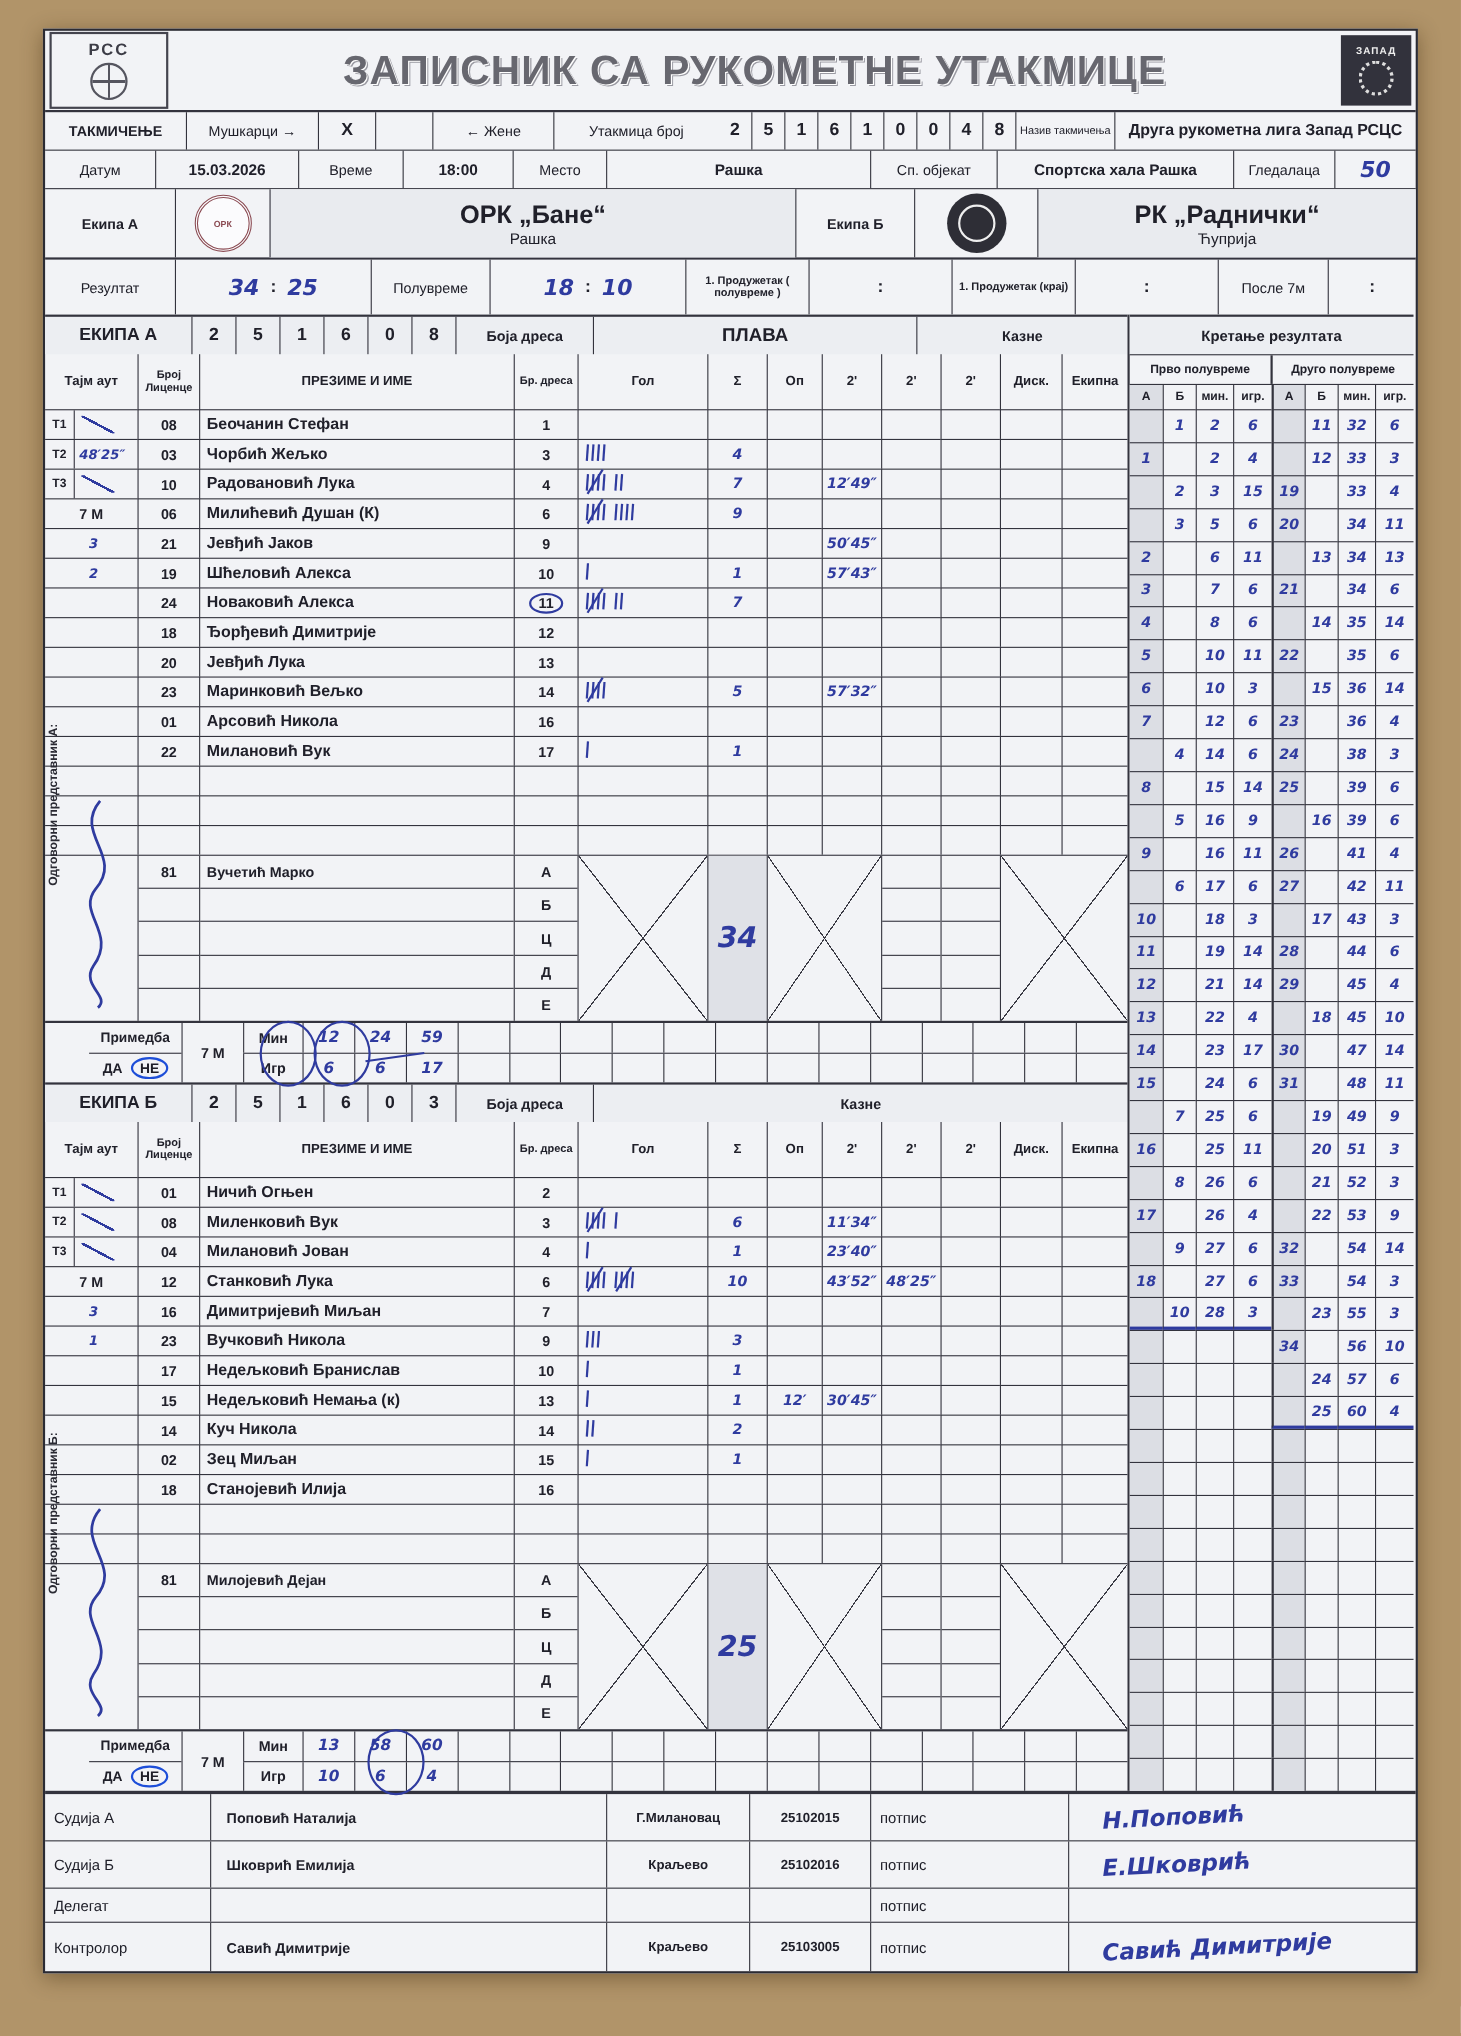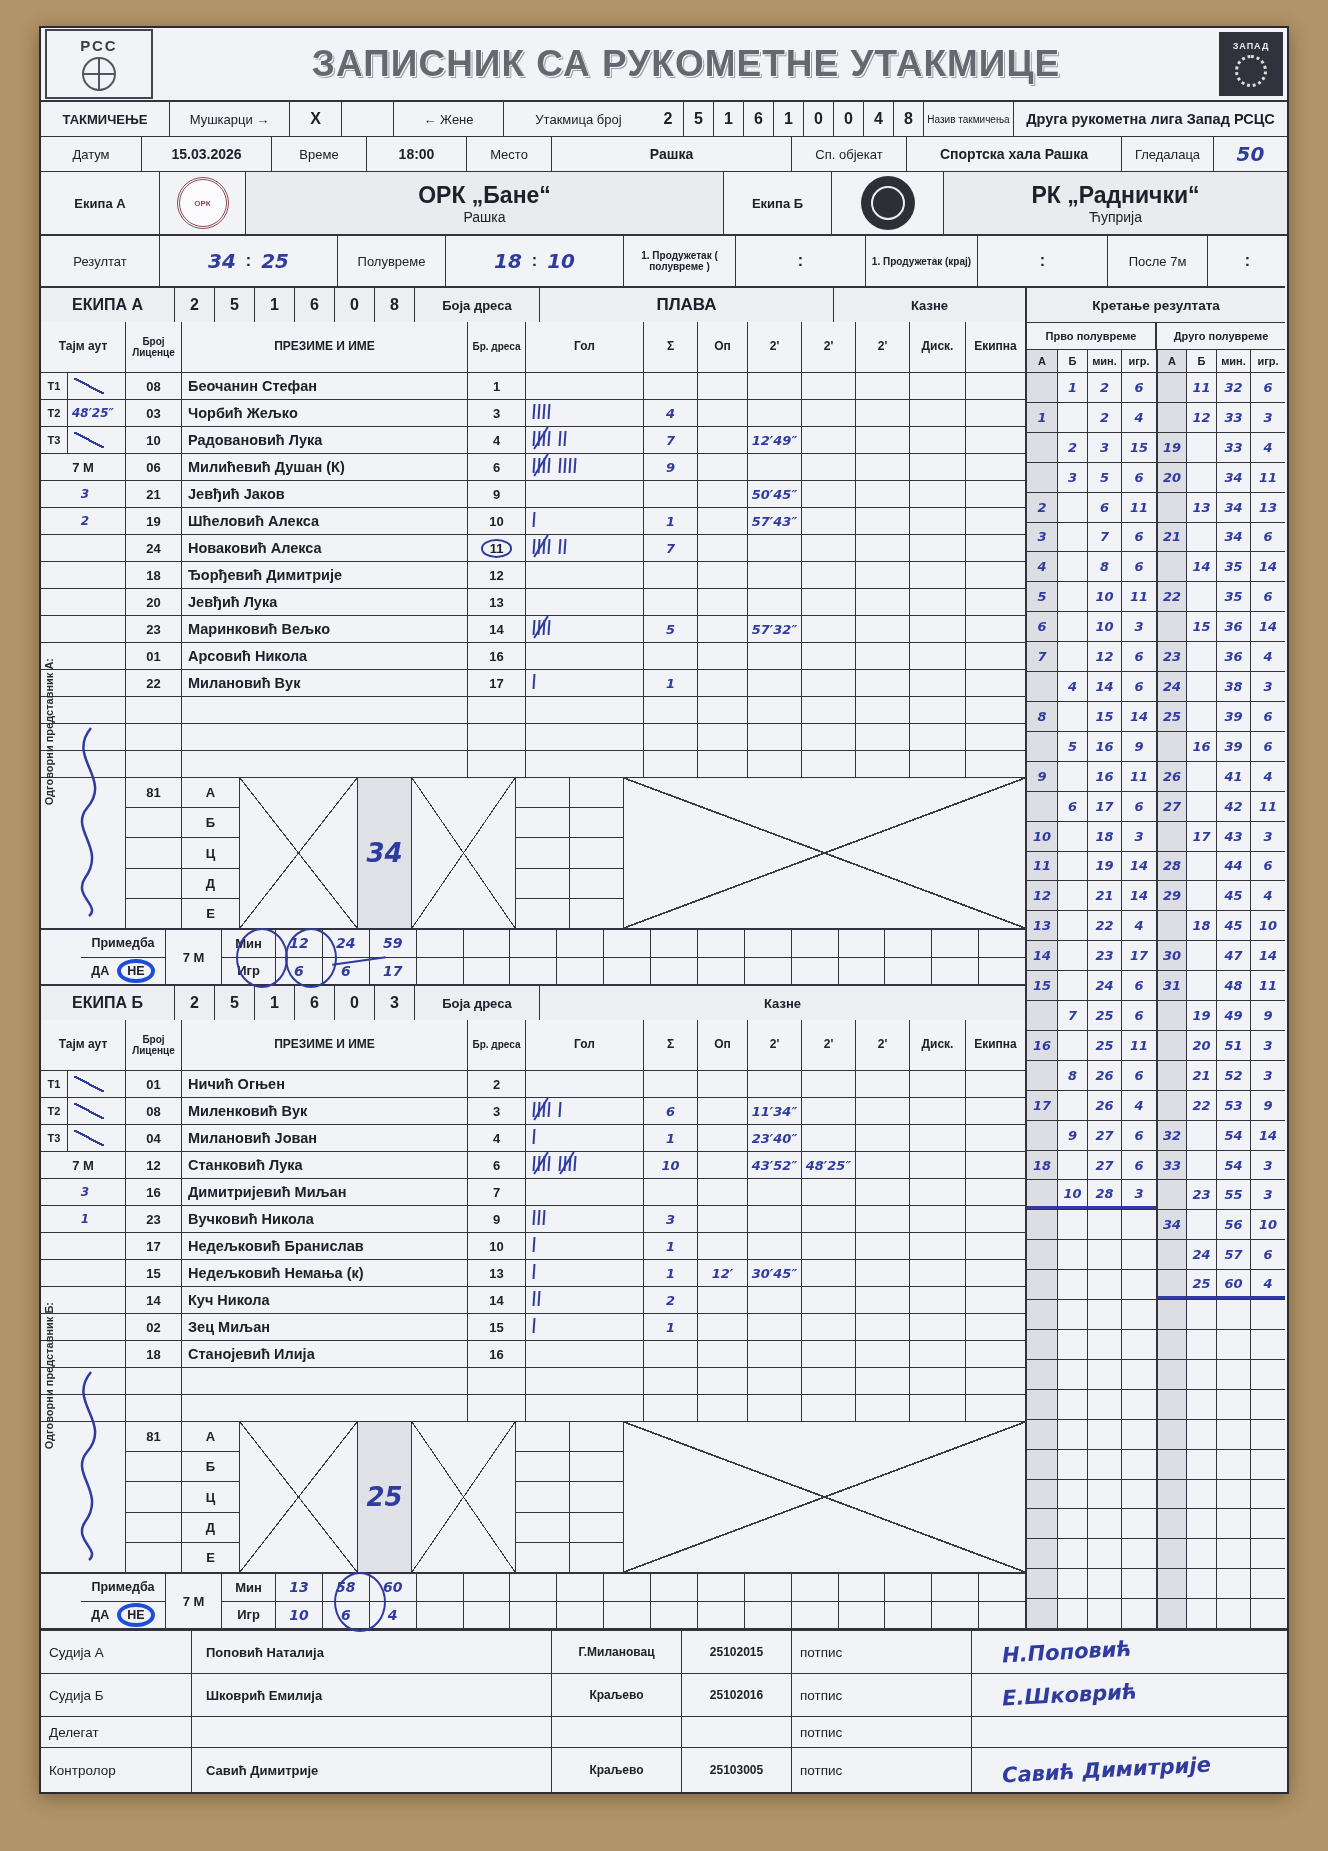--- a/index.html
+++ b/index.html
@@ -71,21 +71,21 @@
          font-size:13px;font-weight:bold;box-sizing:border-box;}
   .ocell:first-child{border-top:none;}
   .shade{background:#dfe1e7;}
   .reptxt{position:absolute;left:2px;top:-120px;width:20px;writing-mode:vertical-rl;transform:rotate(180deg);
           font-size:11px;font-weight:bold;color:#2a2a33;white-space:nowrap;}
   .repsig{position:absolute;left:20px;top:-60px;}
   .remark{display:flex;height:54px;border-top:2px solid #33333d;position:relative;}
   .remk1{width:84px;display:flex;flex-direction:column;padding-left:40px;}
   .remk1 div{flex:1;display:flex;align-items:center;justify-content:center;gap:8px;font-size:12.5px;font-weight:bold;}
   .remk1 div:last-child{border-top:1px solid #33333d;}
-  .nooval{border:4px solid #1d4ed8;border-radius:50%;padding:1px 6px;}
+  .nooval{border:2px solid #1d4ed8;border-radius:50%;padding:1px 6px;}
   .rem7{width:56px;border-left:1px solid #33333d;display:flex;align-items:center;justify-content:center;
         font-weight:bold;font-size:13px;box-sizing:border-box;}
   .remgrid{flex:1;display:flex;flex-direction:column;}
   .remrow{flex:1;display:flex;}
   .remrow+.remrow{border-top:1px solid #33333d;}
   .remlab{width:54px;border-left:1px solid #33333d;display:flex;align-items:center;justify-content:center;
           font-weight:bold;font-size:13px;box-sizing:border-box;}
   .remcell{flex:1;border-left:1px solid #33333d;display:flex;align-items:center;justify-content:center;box-sizing:border-box;}
   .pairoval{position:absolute;border:2.5px solid #2f3b9f;border-radius:50%;width:48px;height:56px;top:-2px;pointer-events:none;}
   .pairstrike{position:absolute;width:54px;border-top:2.5px solid #2f3b9f;top:30px;transform:rotate(-8deg);pointer-events:none;}
@@ -530,20 +530,27 @@
                   <path d="M30 10 C5 40,52 60,26 90 C8 112,46 130,24 160 C12 178,40 188,28 198" stroke="#2f3b9f" fill="none" stroke-width="2.5"></path>
                 </svg></div>
             </div>
             <div class="ocol" style="width: 56px;">
               <div class="ocell">81</div>
               <div class="ocell"></div>
               <div class="ocell"></div>
               <div class="ocell"></div>
               <div class="ocell"></div>
             </div>
+            <div class="ocol" style="width: 286px;">
+              <div class="ocell" style="justify-content: flex-start; padding-left: 6px;">Вучетић Марко</div>
+              <div class="ocell"></div>
+              <div class="ocell"></div>
+              <div class="ocell"></div>
+              <div class="ocell"></div>
+            </div>
             <div class="ocol" style="width: 58px;">
               <div class="ocell">А</div>
               <div class="ocell">Б</div>
               <div class="ocell">Ц</div>
               <div class="ocell">Д</div>
               <div class="ocell">Е</div>
             </div>
             <div class="xbox" style="width: 118px;"></div>
             <div class="ocol shade" style="width: 54px;">
               <div style="flex: 1 1 0%; display: flex; align-items: center; justify-content: center;">
@@ -924,20 +931,27 @@
           </div>
           <div class="official">
             <div class="ocol" style="width: 84px; position: relative;">
               <div class="reptxt">Одговорни представник Б:</div>
               <div class="repsig"><svg width="56" height="200" viewBox="0 0 56 200">
                   <path d="M30 10 C5 40,52 60,26 90 C8 112,46 130,24 160 C12 178,40 188,28 198" stroke="#2f3b9f" fill="none" stroke-width="2.5"></path>
                 </svg></div>
             </div>
             <div class="ocol" style="width: 56px;">
               <div class="ocell">81</div>
+              <div class="ocell"></div>
+              <div class="ocell"></div>
+              <div class="ocell"></div>
+              <div class="ocell"></div>
+            </div>
+            <div class="ocol" style="width: 286px;">
+              <div class="ocell" style="justify-content: flex-start; padding-left: 6px;">Милојевић Дејан</div>
               <div class="ocell"></div>
               <div class="ocell"></div>
               <div class="ocell"></div>
               <div class="ocell"></div>
             </div>
             <div class="ocol" style="width: 58px;">
               <div class="ocell">А</div>
               <div class="ocell">Б</div>
               <div class="ocell">Ц</div>
               <div class="ocell">Д</div>

